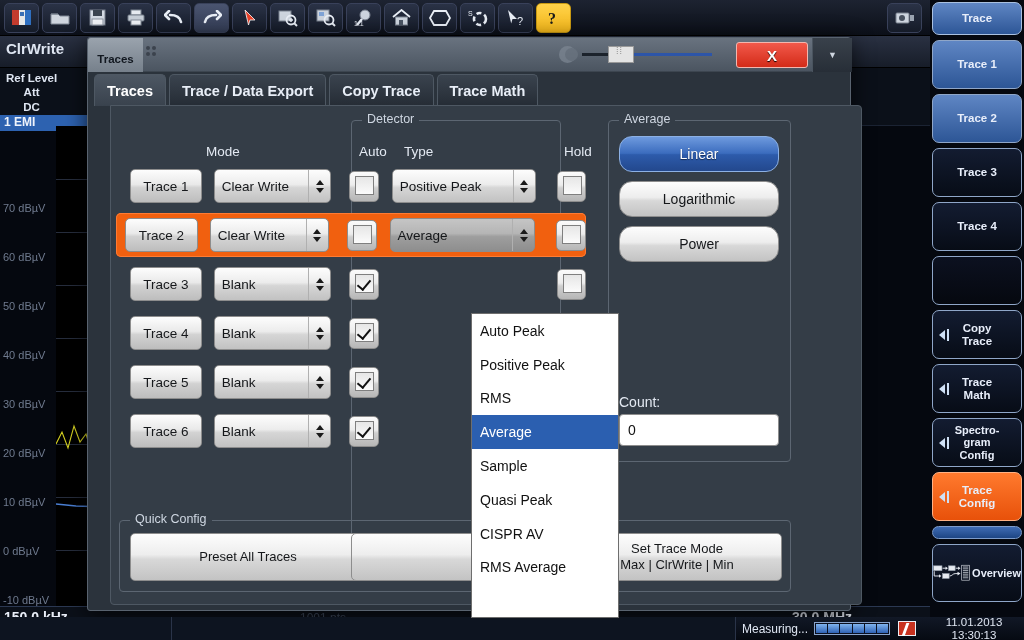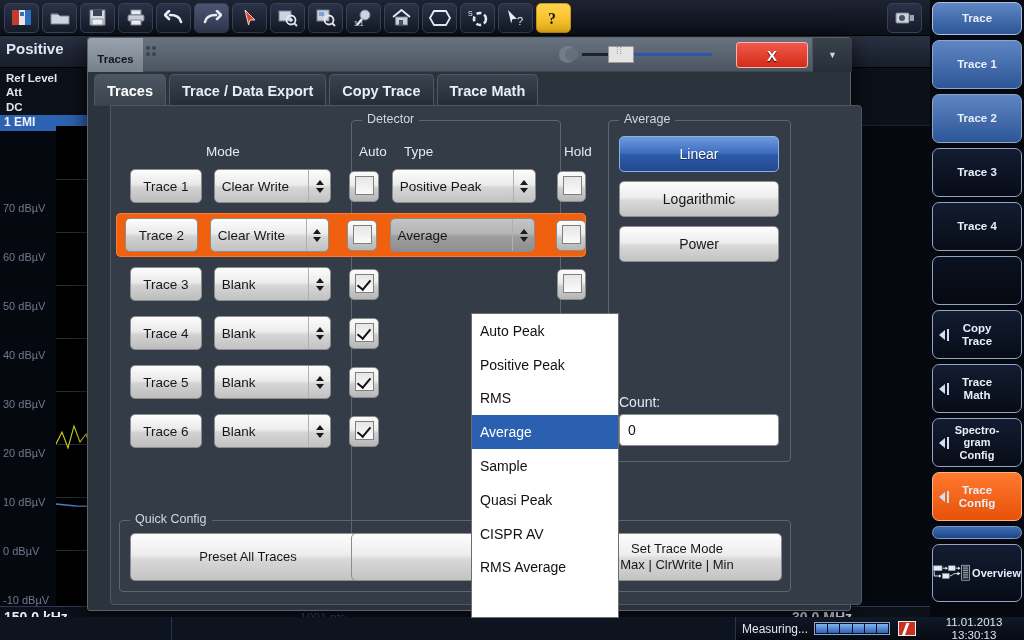--- a/index.html
+++ b/index.html
@@ -63,21 +63,21 @@
   .meas-head { position:absolute; left:0; top:0; width:930px; height:32px;
     background: linear-gradient(#2a3142,#171d29); border-bottom:1px solid #000; }
   .mv-tab { position:absolute; left:6px; top:4px; color:#dfe6f2; font-size:15px; font-weight:bold; }
   .spec-tab { position:absolute; left:130px; top:2px; width:250px; height:30px;
      background: linear-gradient(#4d5668,#343c4c); border-radius:4px 4px 0 0;
      color:#c9d2e0; font-size:15px; font-weight:bold; padding:4px 0 0 60px; }
   .star { position:absolute; left:235px; top:9px; color:#d9b04a; font-size:14px; }
 
   .chan-bar { position:absolute; left:0; top:32px; width:930px; height:58px;
     background:#0b1019; border-bottom:1px solid #1b2333; }
-  .chan-left { position:absolute; left:6px; top:3px; color:#dfe6f2; font-size:11.5px; font-weight:bold; line-height:1.25; }
+  .chan-left { position:absolute; left:6px; top:3px; color:#dfe6f2; font-size:11.5px; font-weight:bold; line-height:1.25;text-align:center; }
   .chan-dim { color:#5a6478; font-weight:normal; }
   .emi-row { position:absolute; left:0; top:47px; width:233px; height:16px;
      background:#2d62b0; color:#eef3fb; font-size:12px; padding-left:4px; font-weight:bold; }
   .trace-lbl-right { position:absolute; right:86px; top:47px; width:160px; height:16px;
      background:#2d62b0; color:#dce6f6; font-size:11.5px; padding-left:3px; }
   .trace-lbl-dim { position:absolute; left:430px; top:48px; color:#3b4658; font-size:11.5px; }
 
   .grid { position:absolute; left:56px; top:90px; width:800px; height:480px;
           background:#000; border:1px solid #2b3purple; border-color:#243048; }
   .gline { position:absolute; left:0; width:800px; height:1px; background:#262d3d; }
@@ -185,21 +185,21 @@
   }
 
   
   .droplist { position:absolute; left:383px; top:275px; width:148px; height:305px;
      background:#fff; border:1px solid #6e6e6e; z-index:40; }
   .dl-item { height:33.8px; display:flex; align-items:center; padding-left:8px;
      color:#111; font-size:14px; }
   .dl-item.sel { background:#2b5fb0; color:#fff; }
 
   
-  .avbtn { width:160px; height:36px; border-radius:5px; font-size:14px;
+  .avbtn { width:160px; height:36px; border-radius:13px; font-size:14px;
     display:flex; align-items:center; justify-content:center;
     background: linear-gradient(#fdfdfd 0%, #ededed 45%, #d8d8d8 55%, #c3c3c3 100%);
     border:1px solid #8d8d8d; color:#15171a; }
   .avbtn.on { background: linear-gradient(#6e9ade 0%, #3b6cbe 48%, #2d5bab 52%, #23488d 100%);
     border-color:#8cb0e4; color:#fff; text-shadow:0 1px 1px rgba(0,0,0,.5); }
   .cntlabel { color:#e3e9f2; font-size:14px; }
   .cntinput { width:160px; height:32px; background:#fff; border:1px solid #8d8d8d;
      border-radius:4px; color:#111; font-size:14px; display:flex; align-items:center; padding-left:8px; }
 
   .qbtn { height:48px; border-radius:5px; font-size:13px; text-align:center; line-height:1.25;
@@ -315,21 +315,21 @@
       <svg width="20" height="15" viewBox="0 0 20 15">
           <rect x="1" y="3" width="13" height="10" rx="1" fill="#cdd4de" stroke="#7a828f"></rect>
           <circle cx="7" cy="8" r="3" fill="#47505e"></circle>
           <rect x="15" y="5" width="4" height="6" fill="#9aa3b0"></rect>
         </svg>
     </div>
   </div>
 
   <div class="meas">
     <div class="meas-head">
-      <div class="mv-tab">Positive</div>
+      <div class="mv-tab">ClrWrite</div>
       <div class="spec-tab">Spectrum</div>
       <div class="star">★</div>
     </div>
 
     <div class="chan-bar">
       <div class="chan-left">
         <div>Ref Level</div>
         <div>Att</div>
         <div>DC</div>
       </div>

